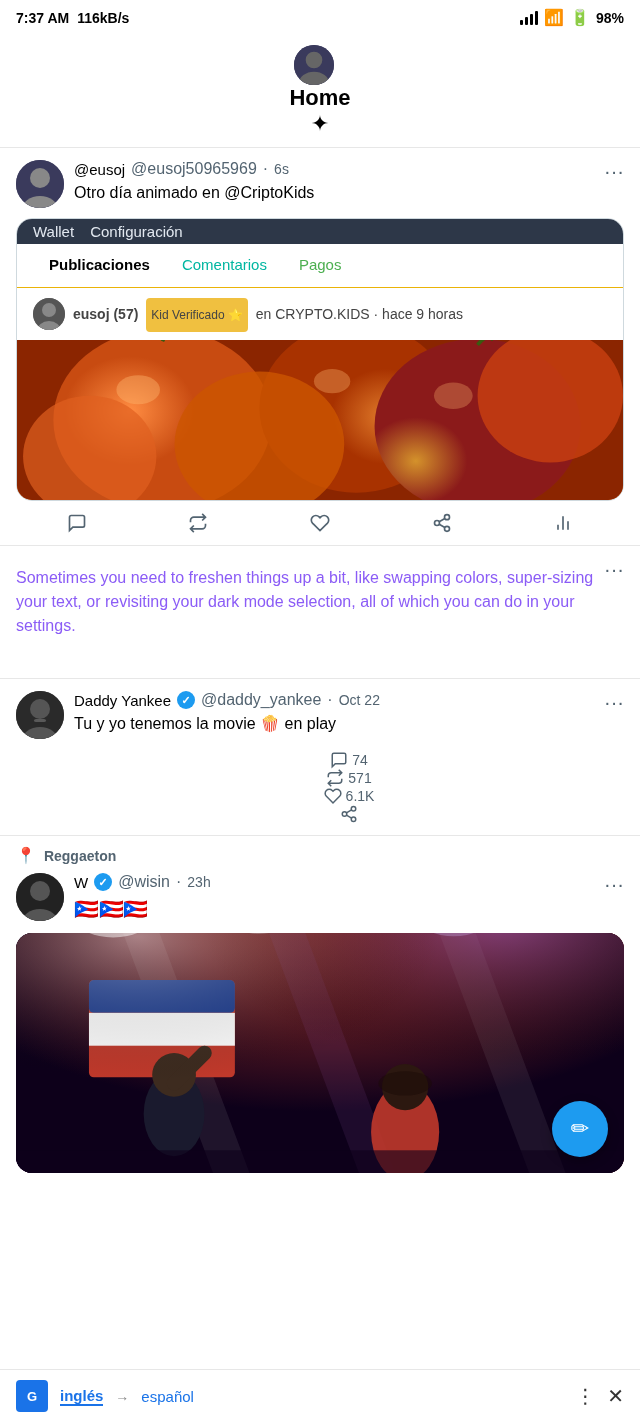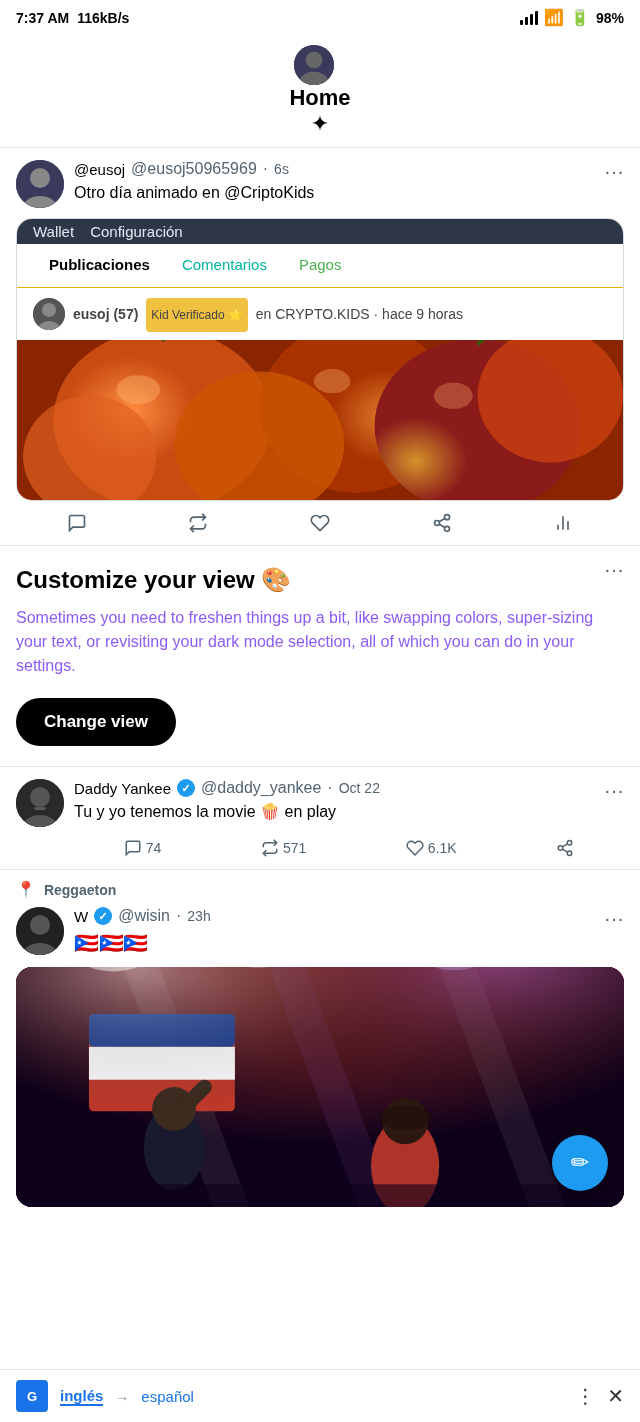--- a/index.html
+++ b/index.html
@@ -402,23 +402,21 @@
           <line x1="18" y1="20" x2="18" y2="10"></line>
           <line x1="12" y1="20" x2="12" y2="4"></line>
           <line x1="6" y1="20" x2="6" y2="14"></line>
         </svg>
     </div>
   </div>
 </div>
 
 <div class="customize-section">
   <span class="customize-more">···</span>
-  <div class="customize-title">Customize your view 🎨</div>
   <div class="customize-text">Sometimes you need to freshen things up a bit, like swapping colors, super-sizing your text, or revisiting your dark mode selection, all of which you can do in your settings.</div>
-  <button class="change-view-btn">Change view</button>
 </div>
 
 <div class="dy-tweet">
   <div class="tweet-header">
     <div class="tweet-avatar av-daddy">
       <svg class="avatar-svg" viewBox="0 0 48 48">
         <rect width="48" height="48" fill="#2a2a2a"></rect>
         <circle cx="24" cy="18" r="10" fill="#555"></circle>
         <ellipse cx="24" cy="50" rx="18" ry="14" fill="#555"></ellipse>
 
@@ -430,21 +428,21 @@
         <span class="tweet-username">Daddy Yankee</span>
         <div class="verified-badge">✓</div>
         <span class="tweet-handle">@daddy_yankee</span>
         <span class="tweet-handle">·</span>
         <span class="tweet-time">Oct 22</span>
       </div>
       <div class="tweet-text">Tu y yo tenemos la movie 🍿 en play</div>
     </div>
     <span class="tweet-more">···</span>
   </div>
-  <div class="tweet-actions" style="margin-left:58px;">
+  <div class="tweet-actions" style="margin-left:58px;flex-direction:column;">
     <div class="tweet-action">
       <svg width="18" height="18" viewBox="0 0 24 24" fill="none" stroke="#536471" stroke-width="2">
           <path d="M21 15a2 2 0 0 1-2 2H7l-4 4V5a2 2 0 0 1 2-2h14a2 2 0 0 1 2 2z"></path>
         </svg>
       <span>74</span>
     </div>
     <div class="tweet-action">
       <svg width="18" height="18" viewBox="0 0 24 24" fill="none" stroke="#536471" stroke-width="2">
           <path d="M17 1l4 4-4 4M3 11V9a4 4 0 0 1 4-4h14M7 23l-4-4 4-4M21 13v2a4 4 0 0 1-4 4H3"></path>
         </svg>

